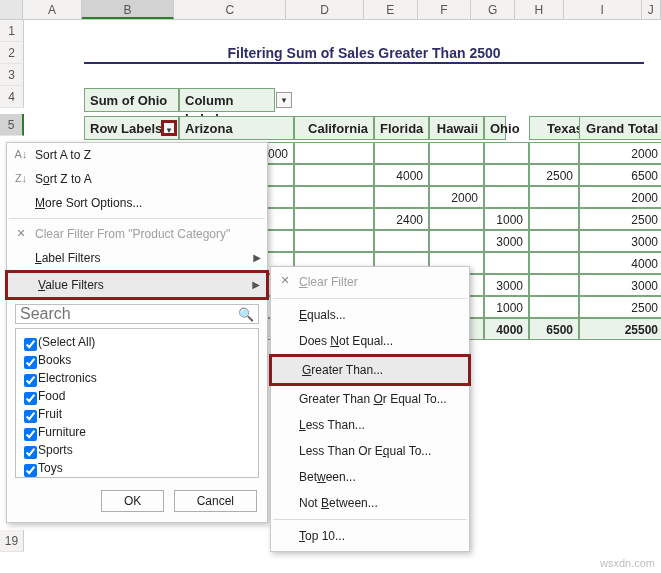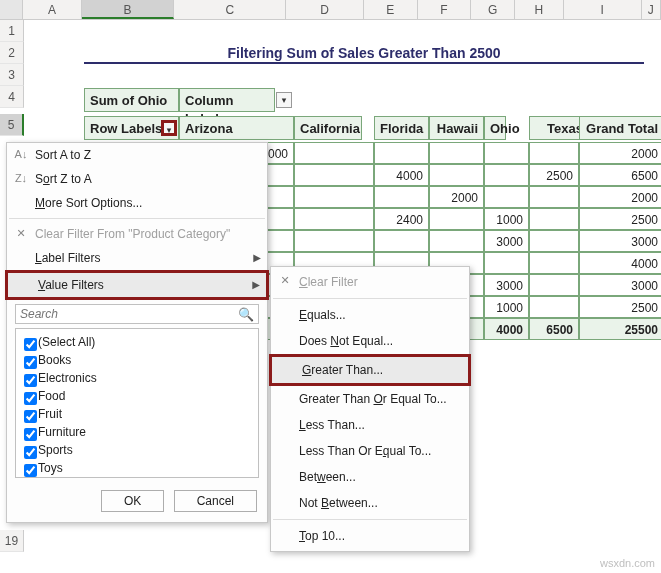--- a/index.html
+++ b/index.html
@@ -139,22 +139,21 @@
     border: 1px solid #c0c0c0;
     height: 20px;
     position: relative;
     background: #fff;
   }
   .search-box input {
     border: none; outline: none;
     width: calc(100% - 22px);
     height: 18px;
     padding: 0 4px;
-    font-size: 12px;
-    font-style: italic;
+    font-size: 16px;
     color: #4c1d95;
   }
   .search-box .sicon {
     position: absolute; right: 3px; top: 2px;
     color: #1e6fb8; font-size: 13px;
   }
 
   .check-list {
     margin: 2px 8px 6px 8px;
     border: 1px solid #c0c0c0;
@@ -234,21 +233,21 @@
 
   <div style="position:absolute; left:60px; top:68px;">
     <div class="ph" style="left:0; top:0; width:95px">Sum of Ohio</div>
     <div class="ph" style="left:95px; top:0; width:96px">Column Labels</div>
     <div class="dropdown-btn" style="left:192px; top:4px">▾</div>
 
     <div class="ph" style="left:0; top:28px; width:95px">Row Labels</div>
     <div class="dropdown-btn red-box" style="left:77px; top:32px">▾</div>
 
     <div class="ph" style="left:95px; top:28px; width:115px; text-align:left">Arizona</div>
-    <div class="ph" style="left:210px; top:28px; width:68px; text-align:right">California</div>
+    <div class="ph" style="left:210px; top:28px; width:80px; text-align:right">California</div>
     <div class="ph" style="left:290px; top:28px; width:55px; text-align:right">Florida</div>
     <div class="ph" style="left:345px; top:28px; width:55px; text-align:right">Hawaii</div>
     <div class="ph" style="left:400px; top:28px; width:22px; text-align:right">Ohio</div>
     <div class="ph" style="left:445px; top:28px; width:60px; text-align:right">Texas</div>
     <div class="ph" style="left:495px; top:28px; width:85px; text-align:right">Grand Total</div>
   </div>
 
   <div id="pivot-rows" style="position:absolute; left:60px; top:122px;">
       <div class="pcell" style="left: 95px; top: 0px; width: 115px;">2000</div>
       <div class="pcell" style="left: 210px; top: 0px; width: 80px;"></div>

